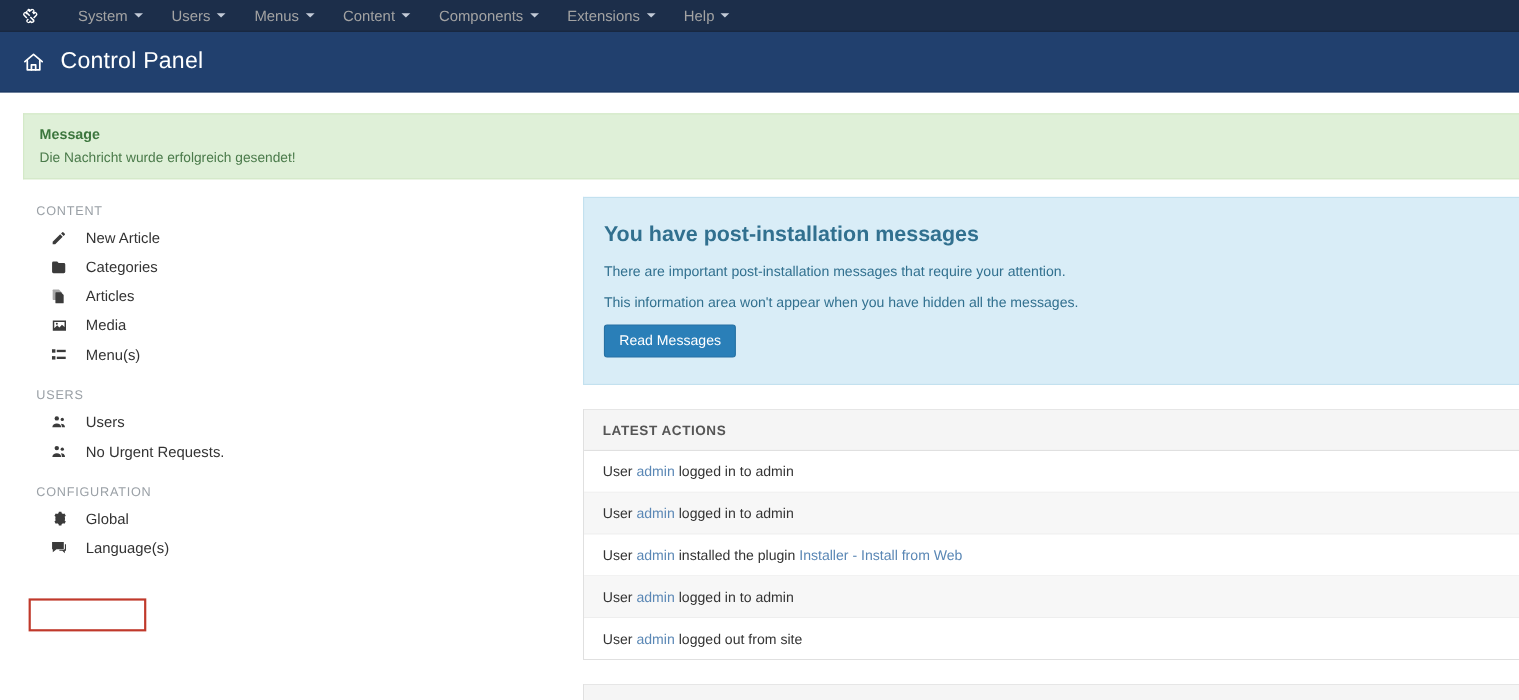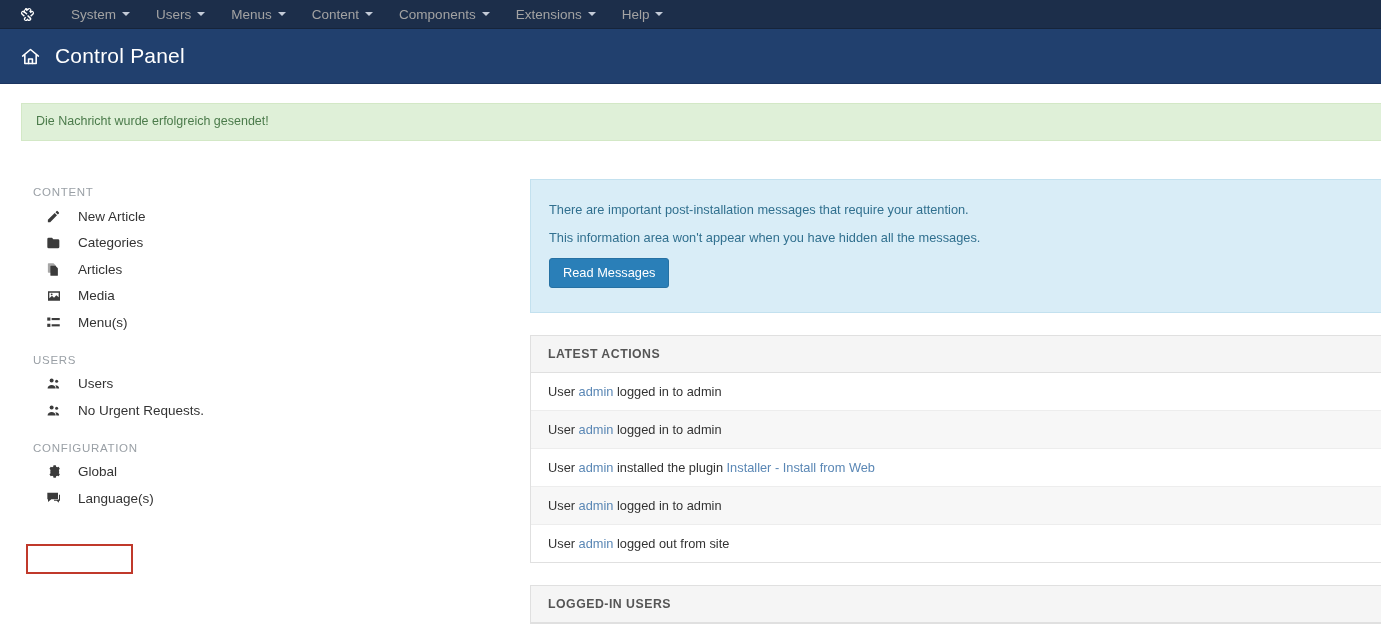--- a/index.html
+++ b/index.html
@@ -255,20 +255,21 @@
     <svg width="21" height="21" viewBox="0 0 24 24" fill="none" stroke="currentColor" stroke-width="1.8" stroke-linecap="round" stroke-linejoin="round">
       <path d="M3 11.5 12 4l9 7.5"></path>
       <path d="M5.5 10.5V20h13v-9.5"></path>
       <path d="M9.8 20v-5.2h4.4V20"></path>
     </svg>
   </span>
   <span class="page-title">Control Panel</span>
 </div>
 
 <div class="alert">
+  <div class="alert-title">Message</div>
   <div class="alert-text">Die Nachricht wurde erfolgreich gesendet!</div>
 </div>
 
 <div class="content-wrap">
 
   <div class="sidebar">
 
     <div class="side-heading first">CONTENT</div>
     <div class="side-item">
       <span class="side-icon">
@@ -359,20 +360,21 @@
       </span>
       <span class="side-label">Language(s)</span>
     </div>
 
     <div class="highlight-box"></div>
   </div>
 
   <div class="main">
 
     <div class="info-panel">
+      <div class="info-title">You have post-installation messages</div>
       <div class="info-line">There are important post-installation messages that require your attention.</div>
       <div class="info-line">This information area won't appear when you have hidden all the messages.</div>
       <span class="btn-primary">Read Messages</span>
     </div>
 
     <div class="panel">
       <div class="panel-head">LATEST ACTIONS</div>
 
       <div class="panel-row">
         <span>User </span><span class="row-link">admin</span><span> logged in to admin</span>

